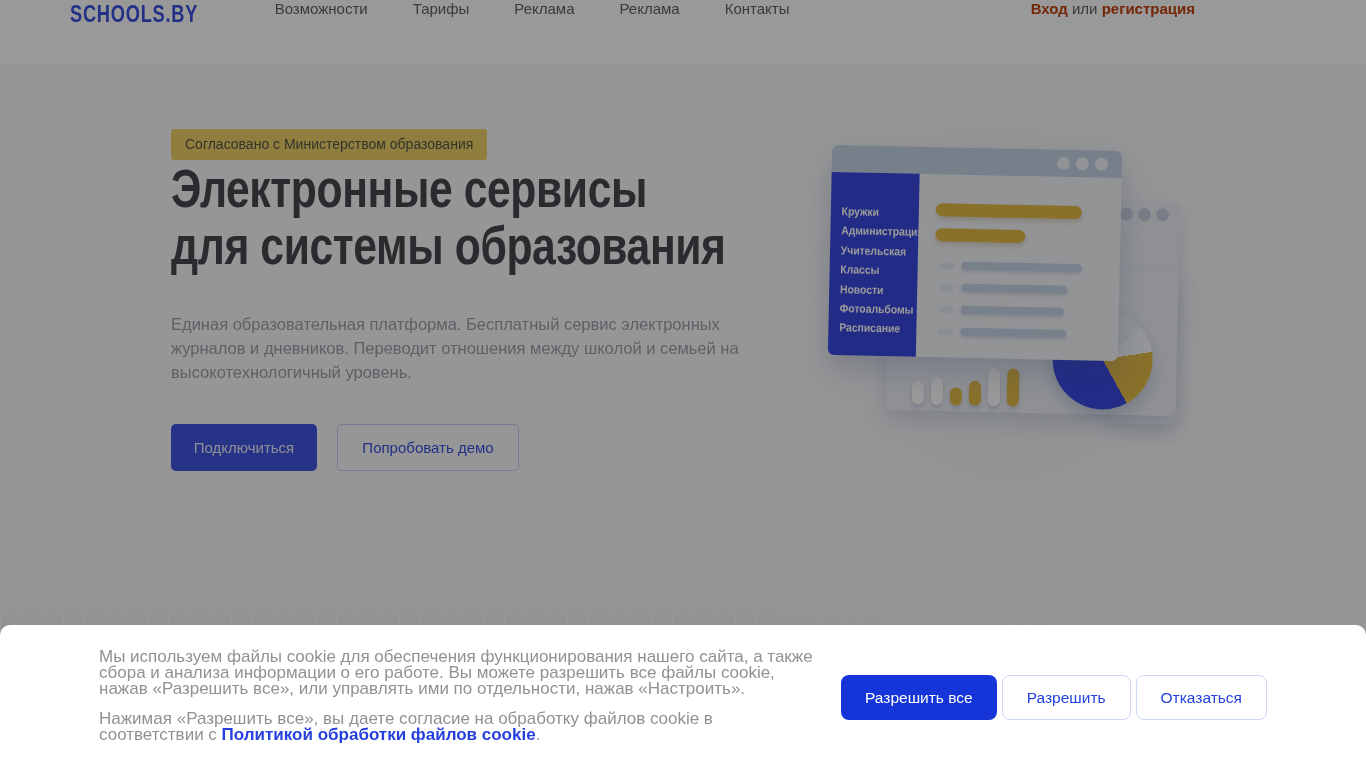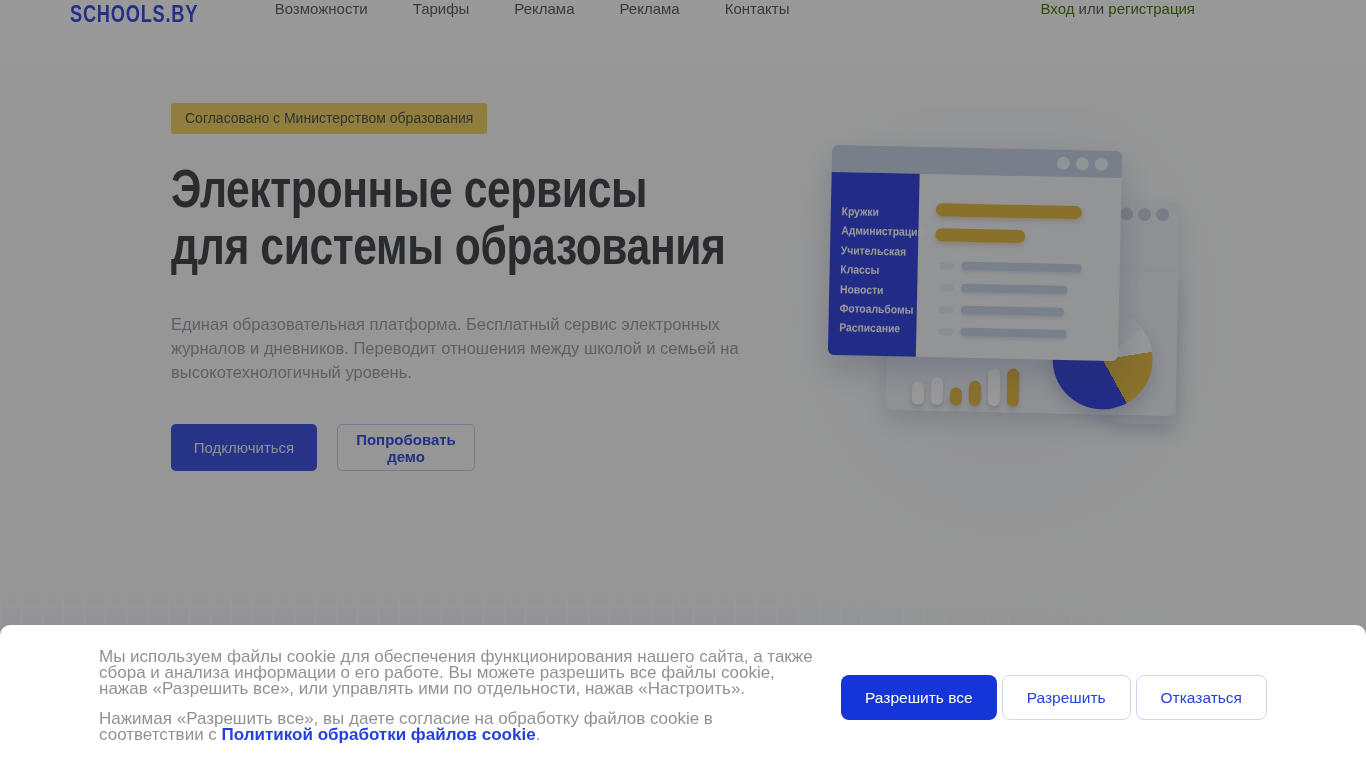--- a/index.html
+++ b/index.html
@@ -7,40 +7,40 @@
               font-family:"Liberation Sans", sans-serif; }
 
   
   .header { position:relative; z-index:1; height:64px; background:#ffffff;
             display:flex; padding:0 171px 0 70px; }
   .logo { font-size:24px; font-weight:600; color:#3a50e0; letter-spacing:1px;
           transform:scaleX(0.76); transform-origin:left center; white-space:nowrap; cursor:pointer; }
   .nav { display:flex; gap:45px; margin-left:36px; }
   .nav a { text-decoration:none; color:#5f6267; font-size:15px; cursor:pointer; }
   .auth { margin-left:auto; font-size:15px; color:#5f6267; }
-  .auth a { color:#4d7c0f; text-decoration:none; cursor:pointer; }
+  .auth a { color:#c2410c; text-decoration:none; cursor:pointer;font-weight:bold; }
 
   
   .hero { position:relative; z-index:1; height:521px; background:#fafbfc; }
   .hero-left { position:absolute; left:171px; top:0; width:620px; }
-  .badge { position:absolute; top:39px; left:0; display:inline-block; height:31px;
+  .badge { position:absolute; top:65px; left:0; display:inline-block; height:31px;
            line-height:31px; padding:0 14px; background:#f0d268; color:#55564a;
            font-size:14px; border-radius:3px; white-space:nowrap; }
   .hero-title { position:absolute; top:96px; left:0; font-size:54px; font-weight:700;
                 color:#47494d; line-height:57px; transform:scaleX(0.79);
                 transform-origin:left top; white-space:nowrap; letter-spacing:-0.5px; }
   .hero-desc { position:absolute; top:248px; left:0; width:596px; font-size:16.5px;
                line-height:24px; color:#9ba1a8; }
   .hero-ctas { position:absolute; top:360px; left:0; display:flex; gap:20px; }
   .btn-primary { width:146px; height:47px; background:#4055e0; color:#eceefc;
                  border:none; border-radius:5px; font-size:15px; cursor:pointer;
                  font-family:"Liberation Sans", sans-serif; }
-  .btn-ghost { width:138px; height:47px; background:transparent; color:#3a50e0;
+  .btn-ghost { width:182px; height:47px; background:transparent; color:#3a50e0;
                border:1px solid #c5cdf0; border-radius:5px; font-size:15px; cursor:pointer;
-               font-family:"Liberation Sans", sans-serif;font-weight:bold; }
+               font-family:"Liberation Sans", sans-serif; }
 
   
   .illo { position:absolute; left:818px; top:83px; width:380px; height:370px; }
   .illo::before { content:""; position:absolute; inset:-40px;
                   background:radial-gradient(ellipse at 50% 45%, #eef0f4 0%, rgba(238,240,244,0) 75%); }
   .win-right { position:absolute; left:294px; top:55px; width:66px; height:222px; z-index:1;
                background:#eef1f7; border-radius:7px; transform:rotate(1.2deg);
                box-shadow:0 8px 18px rgba(70,90,140,0.15); }
   .win-right .dots { position:absolute; top:6px; left:6px; display:flex; gap:5px; }
   .win-right .dots i, .win-front .dots i { width:13px; height:13px; border-radius:50%; display:block; }

